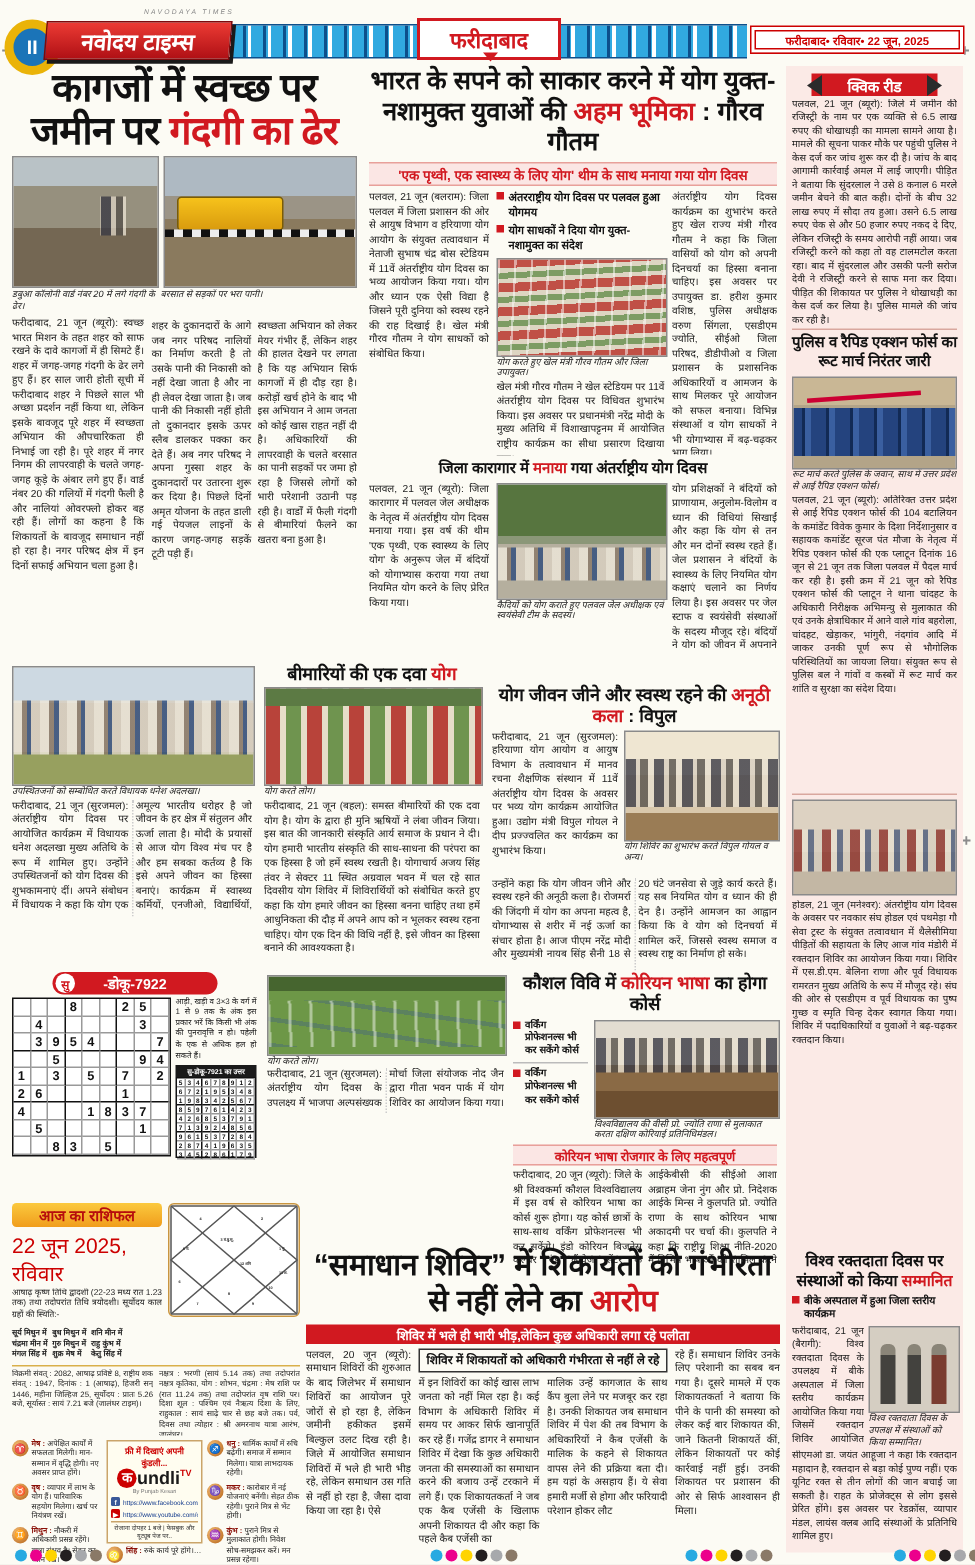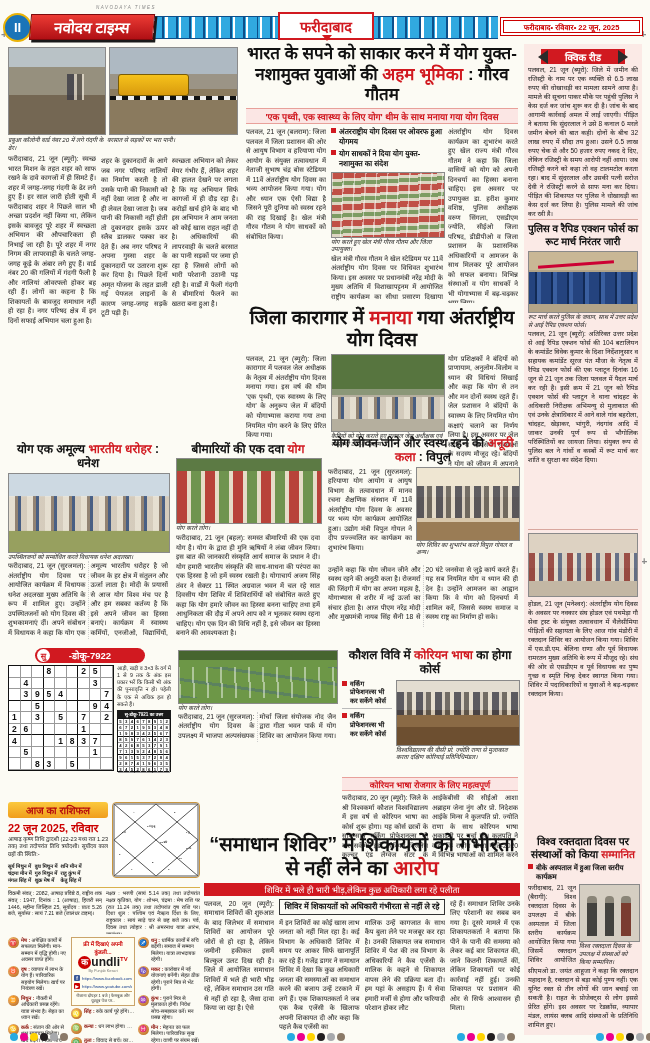--- a/index.html
+++ b/index.html
@@ -1,31 +1,31 @@
 <!DOCTYPE html>
 <html><head>
 <meta charset="utf-8">
 <style>
   html,body{margin:0;padding:0}
   body{font-family:"Liberation Sans",sans-serif;background:#e9e7e0}
   #page{position:relative;width:650px;height:1043px;background:#fcfbf4;margin:0 auto;overflow:hidden}
   .abs{position:absolute}
   .crop{position:absolute;color:#8b8b8b;font-size:11px;font-weight:bold}
   
-  .pgcircle{width:25px;height:25px;border-radius:50%;background:#1b74b8;color:#fff;font-weight:bold;font-size:13px;display:flex;align-items:center;justify-content:center;border:2px solid #eab308}
+  .pgcircle{width:25px;height:25px;border-radius:50%;background:#1b74b8;color:#fff;font-weight:bold;font-size:13px;display:flex;align-items:center;justify-content:center;border:6px solid #eab308}
   .brand-small{font-size:4.5px;color:#888;letter-spacing:1.5px;font-style:italic}
   .logo{background:linear-gradient(180deg,#ec3b34,#b01015);color:#fff;font-weight:900;font-size:15px;display:flex;align-items:center;justify-content:center;transform:skewX(-5deg);box-shadow:2.5px 2.5px 0 #1a1a1a;border:1px solid #7d0a0d}
   .stripes{background:repeating-linear-gradient(90deg,#31a9e0 0 8px,#0d4f8b 8px 10px,#31a9e0 10px 11px,#ffffff 11px 13.5px);border-top:1px solid #0d4f8b;border-bottom:1px solid #0d4f8b}
   .citytab{background:#fff;border:2.5px solid #d11920;color:#d11920;font-weight:900;font-size:14.5px;display:flex;align-items:center;justify-content:center;z-index:3}
   .citytab::after{content:"";position:absolute;left:42px;bottom:-8px;border:5px solid transparent;border-top:6px solid #d11920}
   .datebox{border:1px solid #c00;box-shadow:inset 0 0 0 2px #fff,inset 0 0 0 3px #c00;color:#c00;font-size:7.5px;font-weight:bold;display:flex;align-items:center;justify-content:center;background:#fff}
   
   .hl-xl{font-size:26px;line-height:1.1;font-weight:900;color:#111;text-align:center;letter-spacing:-0.5px}
   .hl-lg{font-size:17px;line-height:1.22;font-weight:900;color:#111;text-align:center}
-  .hl-md{font-size:19px;line-height:1.15;font-weight:900;color:#111;text-align:center}
+  .hl-md{font-size:10px;line-height:1.15;font-weight:900;color:#111;text-align:center}
   .hl-sm{font-size:12px;line-height:1.2;font-weight:900;color:#111;text-align:center}
   .hl-qr{font-size:10px;line-height:1.25;font-weight:900;color:#111;text-align:center}
   .red{color:#d11920}
   .ystrip{background:#ffd23f;color:#7d1408;font-weight:bold;font-size:9px;display:flex;align-items:center;justify-content:center}
   .rstrip{background:#fbe6e4;border-top:1px solid #e8a09a;border-bottom:1px solid #e8a09a;color:#d11920;font-weight:bold;font-size:9px;display:flex;align-items:center;justify-content:center}
   .redboxhead{border:2px solid #d11920;color:#d11920;font-weight:900;font-size:11.5px;line-height:1.2;text-align:center;padding:2px 1px}
   .body7{font-size:6.8px;line-height:1.4;text-align:justify;color:#1b1b1b;overflow:hidden}
   .cap{font-size:6.1px;font-style:italic;color:#222;line-height:1.25;overflow:hidden}
   .cols2{column-count:2;column-gap:5px;column-rule:1px dotted #ccc}
   .bullet-item{display:flex;gap:3px;font-size:7.4px;font-weight:bold;line-height:1.3;color:#111;margin-bottom:3px}
@@ -66,40 +66,40 @@
   .supill .suletter{position:absolute;left:2px;top:1px;width:13px;height:13px;background:#fff;color:#d11920;border-radius:50%;font-size:8px;display:flex;align-items:center;justify-content:center}
   .sgrid{display:grid;grid-template-columns:repeat(9,1fr);grid-template-rows:repeat(9,1fr);background:#fff;border:1.5px solid #111}
   .scell{border-right:0.5px solid #999;border-bottom:0.5px solid #999;display:flex;align-items:center;justify-content:center;font-weight:bold;color:#111}
   .scell.c3{border-right:1.5px solid #111}.scell.r3{border-bottom:1.5px solid #111}
   .sud-big{width:104px;height:104px;font-size:8.5px}
   .sud-small{width:52px;height:52px;font-size:4.3px}
   .anst{background:#1a1a1a;color:#fff;font-size:4.6px;text-align:center;padding:1px 0;font-weight:bold}
   .sinstr{font-size:5.3px;line-height:1.35;color:#222;text-align:justify}
   
   .horo-title{background:linear-gradient(180deg,#fbc93e,#f09d1c);color:#b70d0d;font-weight:900;font-size:10px;display:flex;align-items:center;justify-content:center;border-radius:3px}
-  .horo-date{color:#c00;font-weight:700;font-size:11px}
+  .horo-date{color:#c00;font-weight:400;font-size:14px}
   .horo-tithi{font-size:5.6px;line-height:1.3;color:#222;text-align:justify}
   .planet-col{font-size:5.2px;font-weight:bold;line-height:1.35;color:#222}
   .panch{font-size:5.2px;line-height:1.3;color:#222;text-align:justify}
   .zod{display:flex;gap:2px;margin-bottom:3.5px}
   .zicon{width:11px;height:11px;border-radius:50%;background:radial-gradient(circle at 35% 35%,#f7c27a,#b05c12);color:#fff;font-size:6.5px;display:flex;align-items:center;justify-content:center;flex:none}
   .ztext{font-size:5.1px;line-height:1.25;color:#222}
   .ztext b{color:#8a1008}
   .zod.mini .ztext{white-space:nowrap;overflow:hidden;text-overflow:ellipsis;max-width:56px}
   .adbox{border:1px solid #caa46a;background:#fffdf0;padding:2px;box-sizing:border-box}
   .adline{color:#c00;font-size:5.6px;font-weight:bold;text-align:center}
   .adbrand{text-align:center;font-weight:900;font-size:12px;color:#1a1a1a;line-height:1.1}
   .adbrand .k{display:inline-flex;width:13px;height:13px;border-radius:50%;background:#c00;color:#fff;align-items:center;justify-content:center;font-size:9px;vertical-align:middle}
   .adbrand .tv{color:#c00;font-size:6px;vertical-align:super}
   .adsub{font-size:3.8px;color:#777;text-align:center}
   .adsoc{display:flex;align-items:center;gap:2px;font-size:4.3px;color:#123a8c;margin-top:2px;overflow:hidden;white-space:nowrap}
   .sicon{width:6px;height:6px;flex:none;border-radius:1px;color:#fff;font-size:4.5px;display:flex;align-items:center;justify-content:center;font-weight:bold}
   .adtag{border-top:0.5px solid #caa46a;margin-top:2px;padding-top:1px;font-size:4.2px;color:#333;text-align:center}
   
-  .sam-strip{background:#d11920;color:#fff;font-weight:normal;font-size:8.5px;display:flex;align-items:center;justify-content:center}
+  .sam-strip{background:#d11920;color:#fff;font-weight:bold;font-size:8.5px;display:flex;align-items:center;justify-content:center}
   .boxsub{border:1.5px solid #333;font-size:8px;font-weight:900;color:#111;text-align:center;padding:2px;line-height:1.25;margin-bottom:3px}
   .dots{position:absolute;display:flex;gap:2px}
   .dots span{width:8px;height:8px;border-radius:50%}
   .kundli-svg text{font-size:5px;fill:#222;font-weight:bold}
 </style>
 </head>
 <body>
 
 <div id="page">
   <div class="crop" style="left:1px;top:28px">+</div>
@@ -109,20 +109,24 @@
   <div class="abs" style="left:0;top:0;width:650px;height:44px">
     <div class="abs brand-small" style="left:96px;top:5px">NAVODAYA TIMES</div>
     <div class="abs pgcircle" style="left:3px;top:13px">II</div>
     <div class="abs stripes" style="left:154px;top:16px;width:344px;height:21px"></div>
     <div class="abs logo" style="left:30px;top:14px;width:122px;height:24px">नवोदय टाइम्स</div>
     <div class="abs citytab" style="left:278px;top:12px;width:92px;height:24px">फरीदाबाद</div>
     <div class="abs datebox" style="left:500px;top:17px;width:141px;height:17px">फरीदाबाद•  रविवार•  22 जून, 2025</div>
   </div>
 
   <div class="abs" style="left:8px;top:44px;width:230px;height:396px">
+    <div class="hl-xl">
+      <span>कागजों में स्वच्छ पर</span><br>
+      <span>जमीन पर </span><span class="red">गंदगी का ढेर</span>
+    </div>
     <div style="display:flex;gap:3px;margin-top:3px">
       <div class="photo ph-garbage" style="width:96px;height:86px">
         <div class="figband band-dark" style="top:30%;height:30%;left:60%;width:18%"></div>
       </div>
       <div class="photo ph-flood" style="flex:1;height:86px">
         <div class="bus"></div>
         <div class="kerb"></div>
       </div>
     </div>
     <div style="display:flex;gap:3px;height:16px;margin-top:1px">
@@ -143,21 +147,21 @@
   <div class="abs" style="left:246px;top:44px;width:272px;height:396px">
     <div class="hl-lg">
       <span>भारत के सपने को साकार करने में योग युक्त-नशामुक्त युवाओं की </span><span class="red">अहम भूमिका</span><span> : गौरव गौतम</span>
     </div>
     <div class="rstrip" style="height:14px;margin-top:2px">'एक पृथ्वी, एक स्वास्थ्य के लिए योग' थीम के साथ मनाया गया योग दिवस</div>
     <div style="display:flex;gap:5px;margin-top:3px;height:176px">
       <div class="body7" style="width:80px;height:176px">पलवल, 21 जून (बलराम): जिला पलवल में जिला प्रशासन की ओर से आयुष विभाग व हरियाणा योग आयोग के संयुक्त तत्वावधान में नेताजी सुभाष चंद्र बोस स्टेडियम में 11वें अंतर्राष्ट्रीय योग दिवस का भव्य आयोजन किया गया। योग और ध्यान एक ऐसी विद्या है जिसने पूरी दुनिया को स्वस्थ रहने की राह दिखाई है। खेल मंत्री गौरव गौतम ने योग साधकों को संबोधित किया।</div>
       <div style="width:112px">
         <div class="bullet-item">
             <span class="bullet-sq"></span>
-            <span>अंतरराष्ट्रीय योग दिवस पर ओवरफ हुआ योगमय</span>
+            <span>अंतरराष्ट्रीय योग दिवस पर पलवल हुआ योगमय</span>
           </div>
         <div class="bullet-item">
             <span class="bullet-sq"></span>
             <span>योग साधकों ने दिया योग युक्त-नशामुक्त का संदेश</span>
           </div>
         <div class="photo ph-yogamass" style="width:112px;height:64px"></div>
         <div class="cap">योग करते हुए खेल मंत्री गौरव गौतम और जिला उपायुक्त।</div>
         <div class="body7" style="height:50px;margin-top:1px">खेल मंत्री गौरव गौतम ने खेल स्टेडियम पर 11वें अंतर्राष्ट्रीय योग दिवस पर विधिवत शुभारंभ किया। इस अवसर पर प्रधानमंत्री नरेंद्र मोदी के मुख्य अतिथि में विशाखापट्टनम में आयोजित राष्ट्रीय कार्यक्रम का सीधा प्रसारण दिखाया गया।</div>
       </div>
       <div class="body7" style="flex:1;height:176px">अंतर्राष्ट्रीय योग दिवस कार्यक्रम का शुभारंभ करते हुए खेल राज्य मंत्री गौरव गौतम ने कहा कि जिला वासियों को योग को अपनी दिनचर्या का हिस्सा बनाना चाहिए। इस अवसर पर उपायुक्त डा. हरीश कुमार वशिष्ठ, पुलिस अधीक्षक वरुण सिंगला, एसडीएम ज्योति, सीईओ जिला परिषद, डीडीपीओ व जिला प्रशासन के प्रशासनिक अधिकारियों व आमजन के साथ मिलकर पूरे आयोजन को सफल बनाया। विभिन्न संस्थाओं व योग साधकों ने भी योगाभ्यास में बढ़-चढ़कर भाग लिया।</div>
@@ -189,40 +193,37 @@
     <div class="cap">रूट मार्च करते पुलिस के जवान, साथ में उत्तर प्रदेश से आई रैपिड एक्शन फोर्स।</div>
     <div class="qrbody" style="height:196px;margin-top:2px">पलवल, 21 जून (ब्यूरो): अतिरिक्त उत्तर प्रदेश से आई रैपिड एक्शन फोर्स की 104 बटालियन के कमांडेंट विवेक कुमार के दिशा निर्देशानुसार व सहायक कमांडेंट सूरज पंत मौजा के नेतृत्व में रैपिड एक्शन फोर्स की एक प्लाटून दिनांक 16 जून से 21 जून तक जिला पलवल में पैदल मार्च कर रही है। इसी क्रम में 21 जून को रैपिड एक्शन फोर्स की प्लाटून ने थाना चांदहट के अधिकारी निरीक्षक अभिमन्यु से मुलाकात की एवं उनके क्षेत्राधिकार में आने वाले गांव बहरोला, चांदहट, खेड़ाकर, भांगुरी, नंदगांव आदि में जाकर उनकी पूर्ण रूप से भौगोलिक परिस्थितियों का जायजा लिया। संयुक्त रूप से पुलिस बल ने गांवों व कस्बों में रूट मार्च कर शांति व सुरक्षा का संदेश दिया।</div>
     <div class="qrdiv"></div>
     <div class="photo ph-blood" style="width:108px;height:62px;margin:3px auto 0">
       <div class="figband band-mixed"></div>
     </div>
     <div class="qrbody" style="height:158px;margin-top:3px">होडल, 21 जून (मनेश्वर): अंतर्राष्ट्रीय योग दिवस के अवसर पर नवकार संघ होडल एवं पथमेड़ा गौ सेवा ट्रस्ट के संयुक्त तत्वावधान में थैलेसीमिया पीड़ितों की सहायता के लिए आज गांव मंडोरी में रक्तदान शिविर का आयोजन किया गया। शिविर में एस.डी.एम. बेलिना राणा और पूर्व विधायक रामरतन मुख्य अतिथि के रूप में मौजूद रहे। संघ की ओर से एसडीएम व पूर्व विधायक का पुष्प गुच्छ व स्मृति चिन्ह देकर स्वागत किया गया। शिविर में पदाधिकारियों व युवाओं ने बढ़-चढ़कर रक्तदान किया।</div>
   </div>
 
   <div class="abs" style="left:8px;top:442px;width:160px;height:200px">
-    <div class="hl-sm">
-      <span>योग एक अमूल्य </span><span class="red">भारतीय धरोहर</span><span> : धनेश</span>
-    </div>
     <div class="photo ph-stage" style="width:160px;height:78px;margin-top:2px">
       <div class="figband band-people"></div>
     </div>
     <div class="cap">उपस्थितजनों को सम्बोधित करते विधायक धनेश अदलखा।</div>
     <div class="body7 cols2" style="height:78px;margin-top:1px">फरीदाबाद, 21 जून (सुरजमल): अंतर्राष्ट्रीय योग दिवस पर आयोजित कार्यक्रम में विधायक धनेश अदलखा मुख्य अतिथि के रूप में शामिल हुए। उन्होंने उपस्थितजनों को योग दिवस की शुभकामनाएं दीं। अपने संबोधन में विधायक ने कहा कि योग एक अमूल्य भारतीय धरोहर है जो जीवन के हर क्षेत्र में संतुलन और ऊर्जा लाता है। मोदी के प्रयासों से आज योग विश्व मंच पर है और हम सबका कर्तव्य है कि इसे अपने जीवन का हिस्सा बनाएं। कार्यक्रम में स्वास्थ्य कर्मियों, एनजीओ, विद्यार्थियों, महिला समूहों और वरिष्ठ नागरिकों ने उत्साहपूर्वक भाग लिया। योग प्रशिक्षकों ने विभिन्न योगासन और प्राणायाम के लाभ बताए।</div>
   </div>
 
   <div class="abs" style="left:176px;top:442px;width:144px;height:200px">
     <div class="hl-sm">
       <span>बीमारियों की एक दवा </span><span class="red">योग</span>
     </div>
     <div class="photo ph-mats" style="width:144px;height:64px;margin-top:2px"></div>
     <div class="cap">योग करते लोग।</div>
     <div class="body7" style="height:108px;margin-top:1px">फरीदाबाद, 21 जून (बहल): समस्त बीमारियों की एक दवा योग है। योग के द्वारा ही मुनि ऋषियों ने लंबा जीवन जिया। इस बात की जानकारी संस्कृति आर्य समाज के प्रधान ने दी। योग हमारी भारतीय संस्कृति की साध-साधना की परंपरा का एक हिस्सा है जो हमें स्वस्थ रखती है। योगाचार्य अजय सिंह तंवर ने सेक्टर 11 स्थित अग्रवाल भवन में चल रहे सात दिवसीय योग शिविर में शिविरार्थियों को संबोधित करते हुए कहा कि योग हमारे जीवन का हिस्सा बनना चाहिए तथा हमें आधुनिकता की दौड़ में अपने आप को न भूलकर स्वस्थ रहना चाहिए। योग एक दिन की विधि नहीं है, इसे जीवन का हिस्सा बनाने की आवश्यकता है।</div>
   </div>
 
-  <div class="abs" style="left:328px;top:436px;width:190px;height:200px">
+  <div class="abs" style="left:328px;top:456px;width:190px;height:200px">
     <div class="hl-sm">
       <span>योग जीवन जीने और स्वस्थ रहने की </span><span class="red">अनूठी कला</span><span> : विपुल</span>
     </div>
     <div style="display:flex;gap:4px;margin-top:2px">
       <div class="body7" style="width:84px;height:96px">फरीदाबाद, 21 जून (सुरजमल): हरियाणा योग आयोग व आयुष विभाग के तत्वावधान में मानव रचना शैक्षणिक संस्थान में 11वें अंतर्राष्ट्रीय योग दिवस के अवसर पर भव्य योग कार्यक्रम आयोजित हुआ। उद्योग मंत्री विपुल गोयल ने दीप प्रज्ज्वलित कर कार्यक्रम का शुभारंभ किया।</div>
       <div style="flex:1">
         <div class="photo ph-vipul" style="width:100%;height:72px">
           <div class="figband band-dark"></div>
         </div>
         <div class="cap">योग शिविर का शुभारंभ करते विपुल गोयल व अन्य।</div>
@@ -434,21 +435,21 @@
             <span>वर्किंग प्रोफेशनल्स भी कर सकेंगे कोर्स</span>
           </div>
       </div>
       <div style="flex:1">
         <div class="photo ph-meeting" style="width:100%;height:64px">
           <div class="figband band-dark" style="top:18%;height:35%"></div>
         </div>
         <div class="cap">विश्वविद्यालय की वीसी प्रो. ज्योति राणा से मुलाकात करता दक्षिण कोरियाई प्रतिनिधिमंडल।</div>
       </div>
     </div>
-    <div class="rstrip" style="height:12px;margin-top:16px;font-size:8.5px">कोरियन भाषा रोजगार के लिए महत्वपूर्ण</div>
+    <div class="rstrip" style="height:12px;margin-top:2px;font-size:8.5px">कोरियन भाषा रोजगार के लिए महत्वपूर्ण</div>
     <div style="display:flex;gap:4px;margin-top:2px">
       <div class="body7" style="flex:1;height:66px">फरीदाबाद, 20 जून (ब्यूरो): जिले के श्री विश्वकर्मा कौशल विश्वविद्यालय में इस वर्ष से कोरियन भाषा का कोर्स शुरू होगा। यह कोर्स छात्रों के साथ-साथ वर्किंग प्रोफेशनल्स भी कर सकेंगे। इंडो कोरियन बिजनेस कल्चर एंड लैंग्वेज सेंटर के प्रतिनिधिमंडल ने शुक्रवार को विश्वविद्यालय का दौरा किया।</div>
       <div class="body7" style="flex:1;height:66px">आईकेबीसी की सीईओ आशा अब्राहम जेना नुंग और प्रो. निदेशक आईके मिन्स ने कुलपति प्रो. ज्योति राणा के साथ कोरियन भाषा अकादमी पर चर्चा की। कुलपति ने कहा कि राष्ट्रीय शिक्षा नीति-2020 में विभिन्न भाषाओं को शामिल करने का प्रावधान है। इस कोर्स के बाद स्टूडेंट्स भारत में स्थित कोरियाई कंपनियों में काम कर सकेंगे। साथ ही साउथ कोरिया में भी जॉब के लिए अवसर खुलेंगे।</div>
     </div>
   </div>
 
   <div class="abs" style="left:8px;top:802px;width:192px;height:263px">
     <div style="display:flex;gap:4px">
       <div style="width:100px">
         <div class="horo-title" style="width:100px;height:16px">आज का राशिफल</div>

